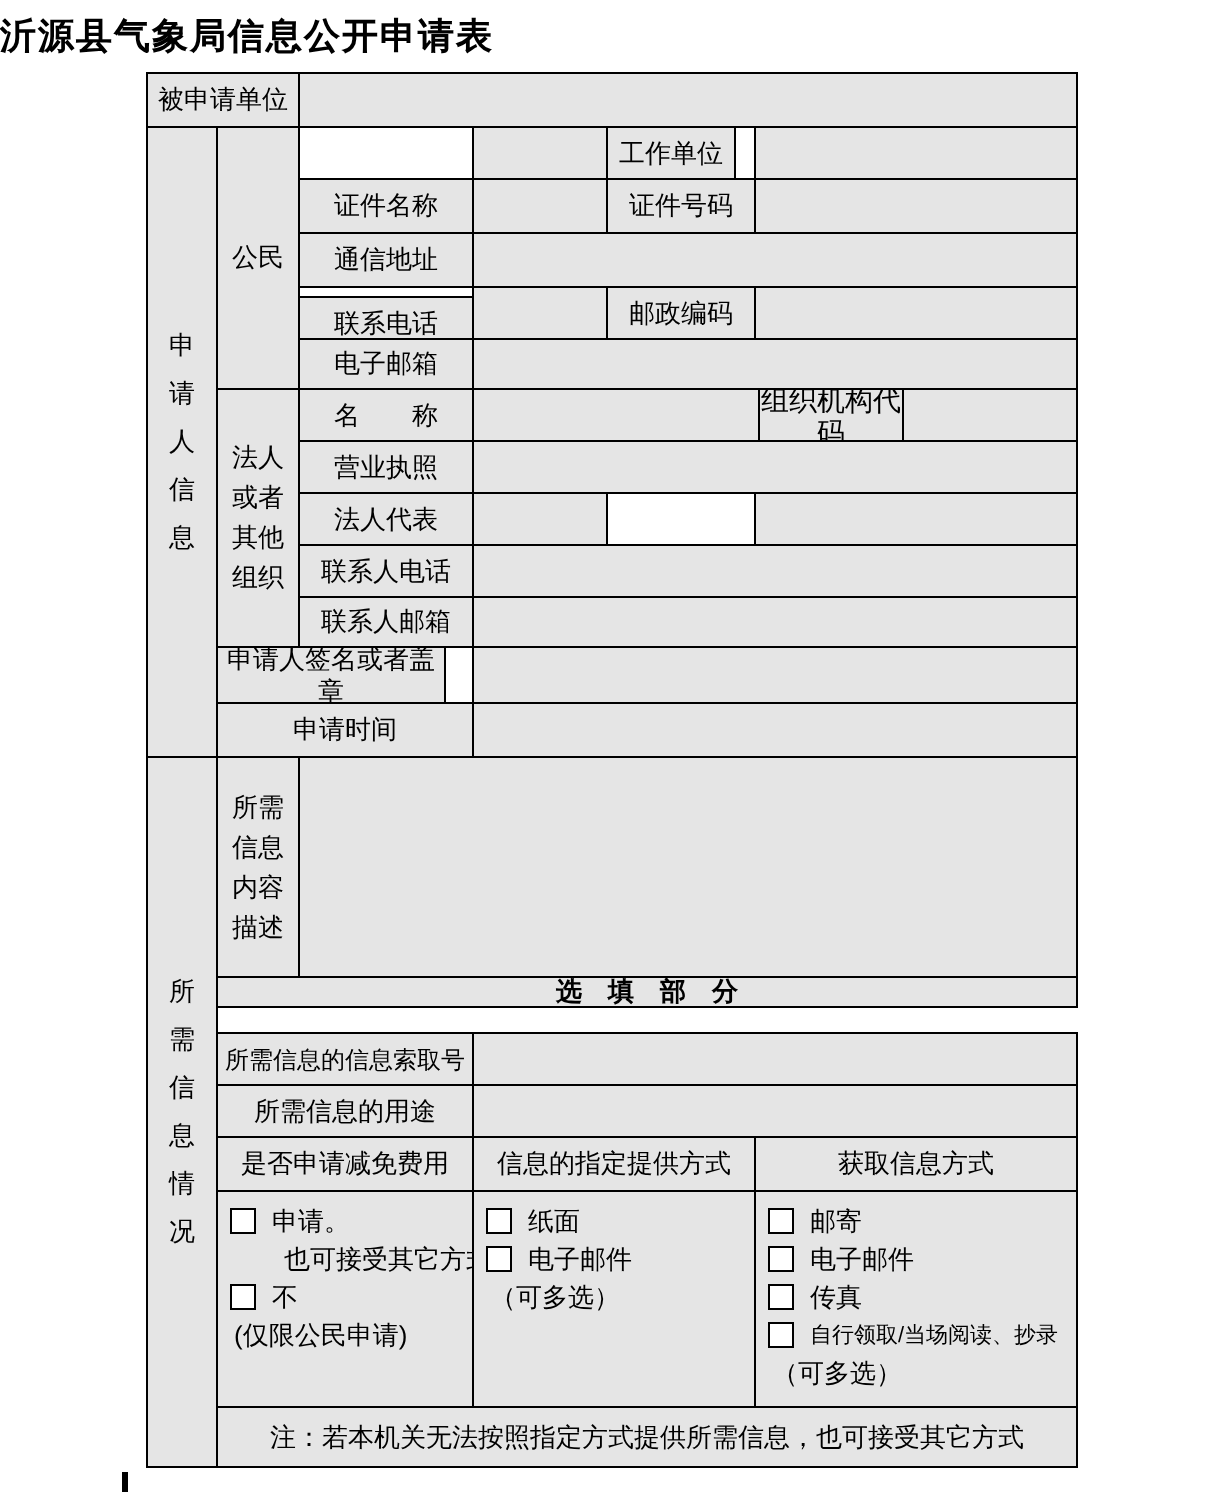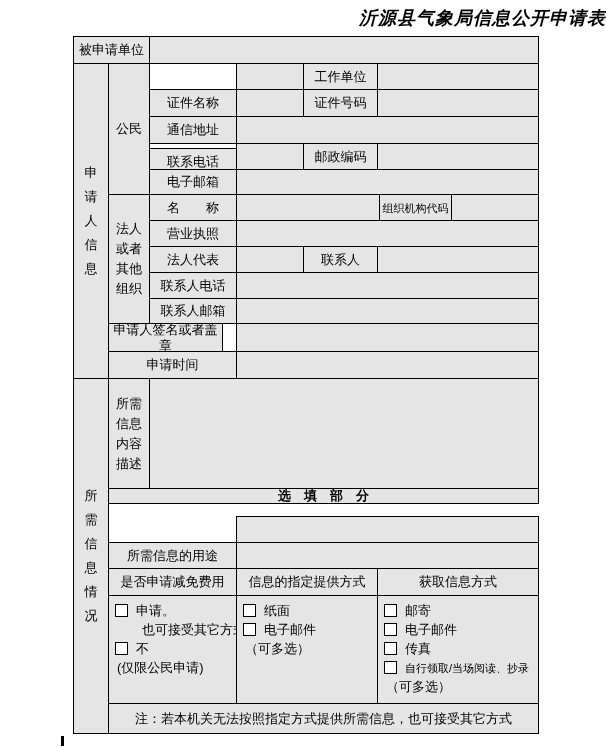--- a/index.html
+++ b/index.html
@@ -1,35 +1,35 @@
 <!DOCTYPE html>
 <html><head>
 <meta charset="utf-8">
 <style>
   html,body{margin:0;padding:0;background:#fff;}
   .page{position:relative;width:606px;height:747px;background:#fff;
         font-family:"Liberation Sans","DejaVu Sans",sans-serif;color:#000;}
-  .title{position:absolute;top:6px;left:0;width:606px;text-align:right;
-         font-size:18px;font-weight:bold;letter-spacing:1px;font-style:italic;}
+  .title{position:absolute;top:6px;left:0;width:606px;text-align:left;
+         font-size:18px;font-weight:bold;letter-spacing:1px;}
   .tbl{position:absolute;left:73px;top:36px;width:465px;height:697px;}
   .cell{position:absolute;box-sizing:border-box;border:1px solid #000;background:#e5e5e5;
         display:flex;align-items:center;justify-content:center;
         font-size:13px;text-align:center;overflow:hidden;line-height:16px;}
   .vert{flex-direction:column;}
   .vert div{line-height:24px;}
   .w2{display:block;width:28px;word-break:break-all;line-height:20px;text-align:center;}
   .hdr{font-weight:bold;}
   .list{display:block;padding-top:5px;text-align:left;}
   .opt{display:flex;align-items:center;height:19px;padding-left:6px;white-space:nowrap;}
   .opt .cb{width:11px;height:11px;border:1px solid #000;margin-right:8px;flex:none;background:#fff;}
   .indent{padding-left:33px;}
   .plain{padding-left:8px;}
   .small{font-size:11px;}
   .fs12{font-size:12px;}
-  .fs11{font-size:11px;}
+  .fs11{font-size:14px;}
   .cursor{position:absolute;left:61px;top:736px;width:3px;height:10px;background:#000;}
 </style>
 </head>
 <body>
 
 <div class="page">
   <div class="title">沂源县气象局信息公开申请表</div>
 
   <div class="tbl">
 
@@ -40,21 +40,21 @@
         <div>申</div>
         <div>请</div>
         <div>人</div>
         <div>信</div>
         <div>息</div>
       </div>
 
     <div class="cell" style="left:35px;top:27px;width:42px;height:132px">公民</div>
 
     <div class="cell" style="left:163px;top:27px;width:68px;height:27px"></div>
-    <div class="cell" style="left:230px;top:27px;width:75px;height:27px">工作单位</div>
+    <div class="cell" style="left:230px;top:27px;width:65px;height:27px">工作单位</div>
     <div class="cell" style="left:304px;top:27px;width:162px;height:27px"></div>
 
     <div class="cell" style="left:76px;top:53px;width:88px;height:28px">证件名称</div>
     <div class="cell" style="left:163px;top:53px;width:68px;height:28px"></div>
     <div class="cell" style="left:230px;top:53px;width:75px;height:28px">证件号码</div>
     <div class="cell" style="left:304px;top:53px;width:162px;height:28px"></div>
 
     <div class="cell" style="left:76px;top:80px;width:88px;height:28px">通信地址</div>
     <div class="cell" style="left:163px;top:80px;width:303px;height:28px"></div>
 
@@ -73,21 +73,20 @@
     <div class="cell" style="left:76px;top:158px;width:88px;height:27px">名　　称</div>
     <div class="cell" style="left:163px;top:158px;width:144px;height:27px"></div>
     <div class="cell fs11" style="left:306px;top:158px;width:73px;height:27px">组织机构代码</div>
     <div class="cell" style="left:378px;top:158px;width:88px;height:27px"></div>
 
     <div class="cell" style="left:76px;top:184px;width:88px;height:27px">营业执照</div>
     <div class="cell" style="left:163px;top:184px;width:303px;height:27px"></div>
 
     <div class="cell" style="left:76px;top:210px;width:88px;height:27px">法人代表</div>
     <div class="cell" style="left:163px;top:210px;width:68px;height:27px"></div>
-    <div class="cell" style="left:230px;top:210px;width:75px;height:27px">联系人</div>
     <div class="cell" style="left:304px;top:210px;width:162px;height:27px"></div>
 
     <div class="cell" style="left:76px;top:236px;width:88px;height:27px">联系人电话</div>
     <div class="cell" style="left:163px;top:236px;width:303px;height:27px"></div>
 
     <div class="cell" style="left:76px;top:262px;width:88px;height:26px">联系人邮箱</div>
     <div class="cell" style="left:163px;top:262px;width:303px;height:26px"></div>
 
     <div class="cell" style="left:35px;top:287px;width:115px;height:29px">申请人签名或者盖章</div>
     <div class="cell" style="left:163px;top:287px;width:303px;height:29px"></div>
@@ -103,20 +102,21 @@
         <div>况</div>
       </div>
 
     <div class="cell" style="left:35px;top:342px;width:42px;height:111px">
         <span class="w2">所需信息内容描述</span>
       </div>
     <div class="cell" style="left:76px;top:342px;width:390px;height:111px"></div>
 
     <div class="cell hdr" style="left:35px;top:452px;width:431px;height:16px">选　填　部　分</div>
 
+    <div class="cell fs12" style="left:35px;top:480px;width:129px;height:27px">所需信息的信息索取号</div>
     <div class="cell" style="left:163px;top:480px;width:303px;height:27px"></div>
     <div class="cell" style="left:35px;top:506px;width:129px;height:27px">所需信息的用途</div>
     <div class="cell" style="left:163px;top:506px;width:303px;height:27px"></div>
 
     <div class="cell" style="left:35px;top:532px;width:129px;height:28px">是否申请减免费用</div>
     <div class="cell" style="left:163px;top:532px;width:142px;height:28px">信息的指定提供方式</div>
     <div class="cell" style="left:304px;top:532px;width:162px;height:28px">获取信息方式</div>
 
     <div class="cell list" style="left:35px;top:559px;width:129px;height:109px">
       <div class="opt">

